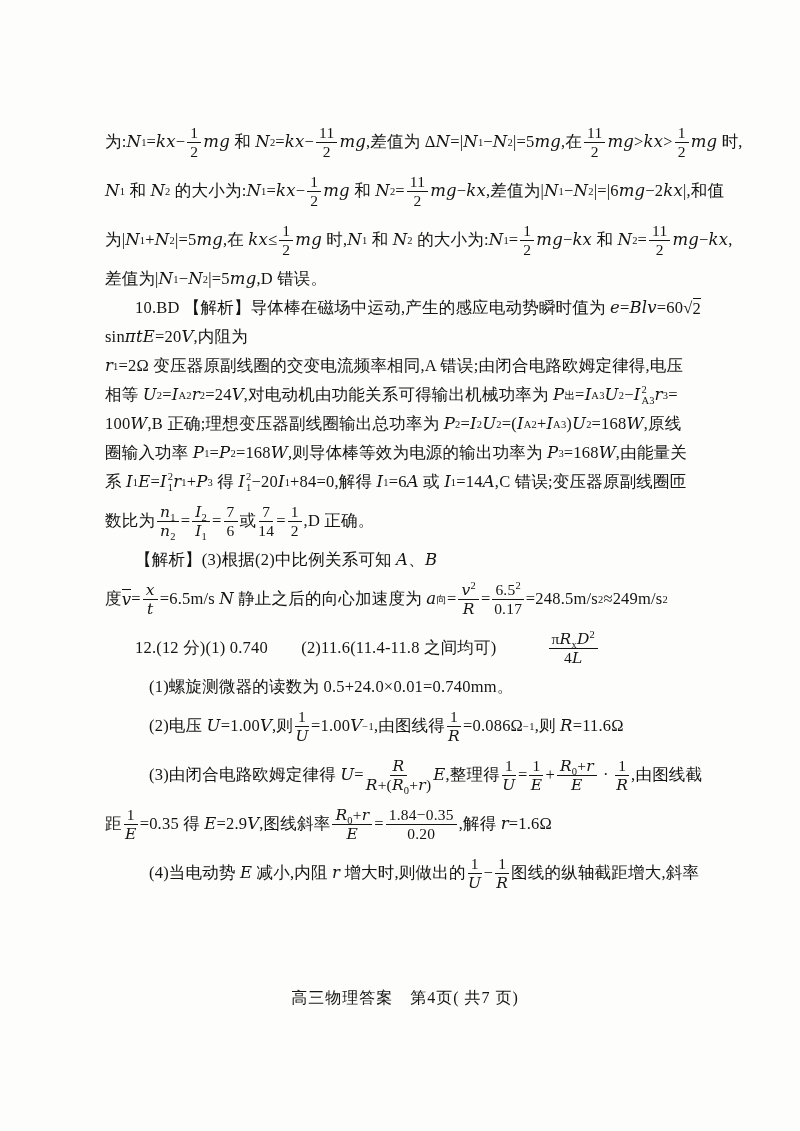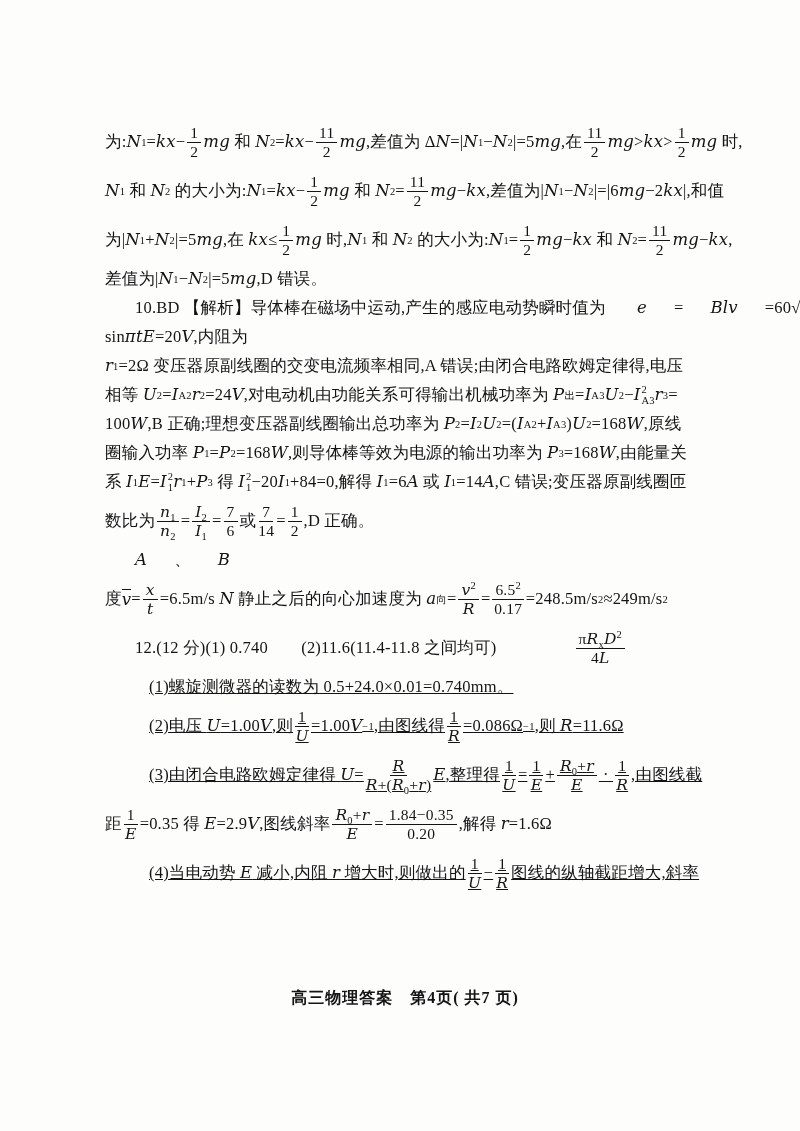--- a/index.html
+++ b/index.html
@@ -20,41 +20,41 @@
   }
   .line{
     display:flex;
     align-items:center;
     flex-wrap:nowrap;
     white-space:pre;
     min-height:29px;
     letter-spacing:.2px;
   }
   .line.tall{min-height:49px;}
-  .line.ind{padding-left:30px;gap:27px;}
-  .line.ind2{padding-left:44px;text-decoration:underline;}
+  .line.ind{padding-left:30px;}
+  .line.ind2{padding-left:44px;}
   .seg{white-space:pre;}
   .it{font-style:italic;font-family:"DejaVu Serif","Liberation Serif",serif;}
   sub,sup{font-size:10.5px;line-height:0;}
   sub{vertical-align:-4px;}
   sup{vertical-align:6px;}
   .frac{
     display:inline-flex;flex-direction:column;align-items:center;
     vertical-align:middle;margin:0 2px;line-height:1.05;
     font-size:15.5px;
   }
   .frac .num{display:block;border-bottom:1.3px solid #141414;padding:0 3px 1px;}
   .frac .den{display:block;padding-top:1px;}
   .ss{display:inline-flex;flex-direction:column;align-items:flex-start;
       vertical-align:middle;line-height:1;margin-left:1px;}
   .ss .t,.ss .b{font-size:10.5px;}
   .ovl{border-top:1.2px solid #141414;padding-top:0px;}
   .footer{
     position:absolute;left:105px;top:988px;width:600px;
-    text-align:center;font-size:16px;font-weight:bold;
+    text-align:center;font-size:16px;font-weight:normal;
     font-family:"Liberation Serif","DejaVu Serif",serif;
     letter-spacing:1px;
   }
 </style>
 </head>
 <body>
 
 <div class="page">
   <div class="content" id="doc-lines">
       <div class="line tall"><span class="seg">为:</span><span class="seg it">N</span><sub>1</sub><span class="seg">=</span><span class="seg it">kx</span><span class="seg">−</span><span class="frac"><span class="num"><span class="seg">1</span></span><span class="den"><span class="seg">2</span></span></span><span class="seg it">mg</span><span class="seg"> 和 </span><span class="seg it">N</span><sub>2</sub><span class="seg">=</span><span class="seg it">kx</span><span class="seg">−</span><span class="frac"><span class="num"><span class="seg">11</span></span><span class="den"><span class="seg">2</span></span></span><span class="seg it">mg</span><span class="seg">,差值为 Δ</span><span class="seg it">N</span><span class="seg">=|</span><span class="seg it">N</span><sub>1</sub><span class="seg">−</span><span class="seg it">N</span><sub>2</sub><span class="seg">|=5</span><span class="seg it">mg</span><span class="seg">,在</span><span class="frac"><span class="num"><span class="seg">11</span></span><span class="den"><span class="seg">2</span></span></span><span class="seg it">mg</span><span class="seg">&gt;</span><span class="seg it">kx</span><span class="seg">&gt;</span><span class="frac"><span class="num"><span class="seg">1</span></span><span class="den"><span class="seg">2</span></span></span><span class="seg it">mg</span><span class="seg"> 时,</span></div>
@@ -62,21 +62,21 @@
       <div class="line tall"><span class="seg">为|</span><span class="seg it">N</span><sub>1</sub><span class="seg">+</span><span class="seg it">N</span><sub>2</sub><span class="seg">|=5</span><span class="seg it">mg</span><span class="seg">,在 </span><span class="seg it">kx</span><span class="seg">≤</span><span class="frac"><span class="num"><span class="seg">1</span></span><span class="den"><span class="seg">2</span></span></span><span class="seg it">mg</span><span class="seg"> 时,</span><span class="seg it">N</span><sub>1</sub><span class="seg"> 和 </span><span class="seg it">N</span><sub>2</sub><span class="seg"> 的大小为:</span><span class="seg it">N</span><sub>1</sub><span class="seg">=</span><span class="frac"><span class="num"><span class="seg">1</span></span><span class="den"><span class="seg">2</span></span></span><span class="seg it">mg</span><span class="seg">−</span><span class="seg it">kx</span><span class="seg"> 和 </span><span class="seg it">N</span><sub>2</sub><span class="seg">=</span><span class="frac"><span class="num"><span class="seg">11</span></span><span class="den"><span class="seg">2</span></span></span><span class="seg it">mg</span><span class="seg">−</span><span class="seg it">kx</span><span class="seg">,</span></div>
       <div class="line"><span class="seg">差值为|</span><span class="seg it">N</span><sub>1</sub><span class="seg">−</span><span class="seg it">N</span><sub>2</sub><span class="seg">|=5</span><span class="seg it">mg</span><span class="seg">,D 错误。</span></div>
       <div class="line ind"><span class="seg">10.BD 【解析】导体棒在磁场中运动,产生的感应电动势瞬时值为 </span><span class="seg it">e</span><span class="seg">=</span><span class="seg it">Blv</span><span class="seg">=60√</span><span class="seg ovl">2</span></div>
       <div class="line"><span class="seg">sin</span><span class="seg it">πt</span><span class="seg it">E</span><span class="seg">=20</span><span class="seg it">V</span><span class="seg">,内阻为</span></div>
       <div class="line"><span class="seg it">r</span><sub>1</sub><span class="seg">=2Ω 变压器原副线圈的交变电流频率相同,A 错误;由闭合电路欧姆定律得,电压</span></div>
       <div class="line"><span class="seg">相等 </span><span class="seg it">U</span><sub>2</sub><span class="seg">=</span><span class="seg it">I</span><sub>A2</sub><span class="seg it">r</span><sub>2</sub><span class="seg">=24</span><span class="seg it">V</span><span class="seg">,对电动机由功能关系可得输出机械功率为 </span><span class="seg it">P</span><sub>出</sub><span class="seg">=</span><span class="seg it">I</span><sub>A3</sub><span class="seg it">U</span><sub>2</sub><span class="seg">−</span><span class="seg it">I</span><span class="ss"><span class="t">2</span><span class="b">A3</span></span><span class="seg it">r</span><sub>3</sub><span class="seg">=</span></div>
       <div class="line"><span class="seg">100</span><span class="seg it">W</span><span class="seg">,B 正确;理想变压器副线圈输出总功率为 </span><span class="seg it">P</span><sub>2</sub><span class="seg">=</span><span class="seg it">I</span><sub>2</sub><span class="seg it">U</span><sub>2</sub><span class="seg">=(</span><span class="seg it">I</span><sub>A2</sub><span class="seg">+</span><span class="seg it">I</span><sub>A3</sub><span class="seg">)</span><span class="seg it">U</span><sub>2</sub><span class="seg">=168</span><span class="seg it">W</span><span class="seg">,原线</span></div>
       <div class="line"><span class="seg">圈输入功率 </span><span class="seg it">P</span><sub>1</sub><span class="seg">=</span><span class="seg it">P</span><sub>2</sub><span class="seg">=168</span><span class="seg it">W</span><span class="seg">,则导体棒等效为电源的输出功率为 </span><span class="seg it">P</span><sub>3</sub><span class="seg">=168</span><span class="seg it">W</span><span class="seg">,由能量关</span></div>
       <div class="line"><span class="seg">系 </span><span class="seg it">I</span><sub>1</sub><span class="seg it">E</span><span class="seg">=</span><span class="seg it">I</span><span class="ss"><span class="t">2</span><span class="b">1</span></span><span class="seg it">r</span><sub>1</sub><span class="seg">+</span><span class="seg it">P</span><sub>3</sub><span class="seg"> 得 </span><span class="seg it">I</span><span class="ss"><span class="t">2</span><span class="b">1</span></span><span class="seg">−20</span><span class="seg it">I</span><sub>1</sub><span class="seg">+84=0,解得 </span><span class="seg it">I</span><sub>1</sub><span class="seg">=6</span><span class="seg it">A</span><span class="seg"> 或 </span><span class="seg it">I</span><sub>1</sub><span class="seg">=14</span><span class="seg it">A</span><span class="seg">,C 错误;变压器原副线圈匝</span></div>
       <div class="line tall"><span class="seg">数比为</span><span class="frac"><span class="num"><span class="seg it">n</span><sub>1</sub></span><span class="den"><span class="seg it">n</span><sub>2</sub></span></span><span class="seg">=</span><span class="frac"><span class="num"><span class="seg it">I</span><sub>2</sub></span><span class="den"><span class="seg it">I</span><sub>1</sub></span></span><span class="seg">=</span><span class="frac"><span class="num"><span class="seg">7</span></span><span class="den"><span class="seg">6</span></span></span><span class="seg">或</span><span class="frac"><span class="num"><span class="seg">7</span></span><span class="den"><span class="seg">14</span></span></span><span class="seg">=</span><span class="frac"><span class="num"><span class="seg">1</span></span><span class="den"><span class="seg">2</span></span></span><span class="seg">,D 正确。</span></div>
-      <div class="line ind"><span class="seg it">A</span><span class="seg">、</span><span class="seg it">B</span></div>
+      <div class="line ind"><span class="seg">【解析】(3)根据(2)中比例关系可知 </span><span class="seg it">A</span><span class="seg">、</span><span class="seg it">B</span></div>
       <div class="line tall"><span class="seg">度</span><span class="seg ovl it">v</span><span class="seg">=</span><span class="frac"><span class="num"><span class="seg it">x</span></span><span class="den"><span class="seg it">t</span></span></span><span class="seg">=6.5m/s </span><span class="seg it">N</span><span class="seg"> 静止之后的向心加速度为 </span><span class="seg it">a</span><sub>向</sub><span class="seg">=</span><span class="frac"><span class="num"><span class="seg it">v</span><sup>2</sup></span><span class="den"><span class="seg it">R</span></span></span><span class="seg">=</span><span class="frac"><span class="num"><span class="seg">6.5</span><sup>2</sup></span><span class="den"><span class="seg">0.17</span></span></span><span class="seg">=248.5m/s</span><sup>2</sup><span class="seg">≈249m/s</span><sup>2</sup></div>
       <div class="line ind tall"><span class="seg">12.(12 分)(1) 0.740　　(2)11.6(11.4-11.8 之间均可)　　　</span><span class="frac"><span class="num"><span class="seg">π</span><span class="seg it">R</span><sub>x</sub><span class="seg it">D</span><sup>2</sup></span><span class="den"><span class="seg">4</span><span class="seg it">L</span></span></span></div>
       <div class="line ind2"><span class="seg">(1)螺旋测微器的读数为 0.5+24.0×0.01=0.740mm。</span></div>
       <div class="line ind2 tall"><span class="seg">(2)电压 </span><span class="seg it">U</span><span class="seg">=1.00</span><span class="seg it">V</span><span class="seg">,则</span><span class="frac"><span class="num"><span class="seg">1</span></span><span class="den"><span class="seg it">U</span></span></span><span class="seg">=1.00</span><span class="seg it">V</span><sup>−1</sup><span class="seg">,由图线得</span><span class="frac"><span class="num"><span class="seg">1</span></span><span class="den"><span class="seg it">R</span></span></span><span class="seg">=0.086</span><span class="seg">Ω</span><sup>−1</sup><span class="seg">,则 </span><span class="seg it">R</span><span class="seg">=11.6Ω</span></div>
       <div class="line ind2 tall"><span class="seg">(3)由闭合电路欧姆定律得 </span><span class="seg it">U</span><span class="seg">=</span><span class="frac"><span class="num"><span class="seg it">R</span></span><span class="den"><span class="seg it">R</span><span class="seg">+(</span><span class="seg it">R</span><sub>0</sub><span class="seg">+</span><span class="seg it">r</span><span class="seg">)</span></span></span><span class="seg it">E</span><span class="seg">,整理得</span><span class="frac"><span class="num"><span class="seg">1</span></span><span class="den"><span class="seg it">U</span></span></span><span class="seg">=</span><span class="frac"><span class="num"><span class="seg">1</span></span><span class="den"><span class="seg it">E</span></span></span><span class="seg">+</span><span class="frac"><span class="num"><span class="seg it">R</span><sub>0</sub><span class="seg">+</span><span class="seg it">r</span></span><span class="den"><span class="seg it">E</span></span></span><span class="seg"> · </span><span class="frac"><span class="num"><span class="seg">1</span></span><span class="den"><span class="seg it">R</span></span></span><span class="seg">,由图线截</span></div>
       <div class="line tall"><span class="seg">距</span><span class="frac"><span class="num"><span class="seg">1</span></span><span class="den"><span class="seg it">E</span></span></span><span class="seg">=0.35 得 </span><span class="seg it">E</span><span class="seg">=2.9</span><span class="seg it">V</span><span class="seg">,图线斜率</span><span class="frac"><span class="num"><span class="seg it">R</span><sub>0</sub><span class="seg">+</span><span class="seg it">r</span></span><span class="den"><span class="seg it">E</span></span></span><span class="seg">=</span><span class="frac"><span class="num"><span class="seg">1.84−0.35</span></span><span class="den"><span class="seg">0.20</span></span></span><span class="seg">,解得 </span><span class="seg it">r</span><span class="seg">=1.6Ω</span></div>
       <div class="line ind2 tall"><span class="seg">(4)当电动势 </span><span class="seg it">E</span><span class="seg"> 减小,内阻 </span><span class="seg it">r</span><span class="seg"> 增大时,则做出的</span><span class="frac"><span class="num"><span class="seg">1</span></span><span class="den"><span class="seg it">U</span></span></span><span class="seg">−</span><span class="frac"><span class="num"><span class="seg">1</span></span><span class="den"><span class="seg it">R</span></span></span><span class="seg">图线的纵轴截距增大,斜率</span></div>
     </div>
   <div class="footer">高三物理答案　第4页( 共7 页)</div>
 </div>

